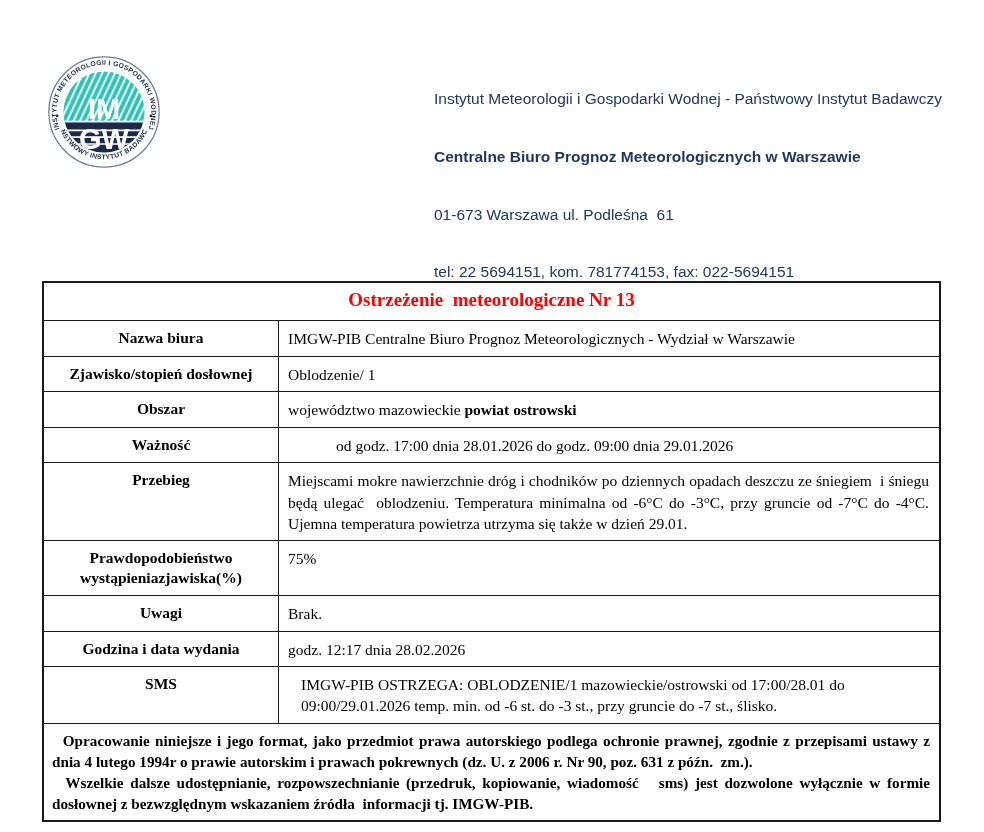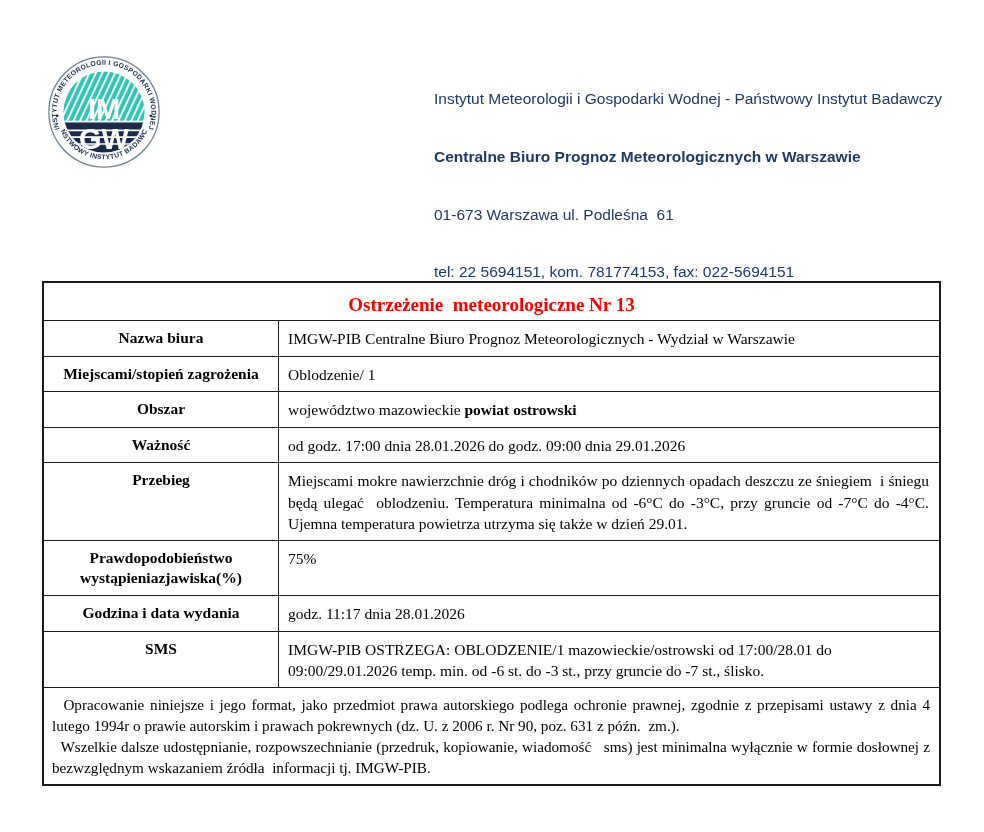--- a/index.html
+++ b/index.html
@@ -11,35 +11,35 @@
   .lh-text{position:absolute;top:51px;right:42px;
            font-family:"Liberation Sans", sans-serif;font-size:15.5px;
            line-height:19.2px;color:#1F3864;white-space:pre-wrap;}
   .lh-text .bold{font-weight:bold;}
 
   
   .wtable{position:absolute;left:42px;top:281px;width:899px;
           border:2px solid #1a1a1a;box-sizing:border-box;background:#fff;}
   .trow{display:flex;align-items:stretch;box-sizing:border-box;border-top:1px solid #1a1a1a;}
   .trow:first-child{border-top:none;}
-  .title-row{min-height:37px;justify-content:center;align-items:flex-end;}
+  .title-row{min-height:37px;justify-content:center;align-items:flex-start;}
   .title{font-size:19px;font-weight:bold;color:#FF0000;text-align:center;
          white-space:pre-wrap;padding:6px 4px 4px 4px;}
   .lbl{width:235px;box-sizing:border-box;flex:0 0 235px;border-right:1px solid #1a1a1a;
        font-weight:bold;font-size:15.5px;line-height:1.3;padding:7px 8px 6px 8px;text-align:center;}
   .val{flex:1;font-size:15.5px;line-height:1.38;padding:7px 10px 6px 9px;
        white-space:pre-wrap;}
   .val.justify{text-align:justify;}
   .val .b{font-weight:bold;text-align:right;}
   .r1{min-height:36px;} .r2{min-height:35px;} .r3{min-height:34px;}
-  .r4{min-height:35px;} .r5{min-height:76px;} .r6{min-height:55px;}
-  .r7{min-height:35px;} .r8{min-height:35px;} .r9{min-height:52px;}
+  .r4{min-height:35px;gap:48px;} .r5{min-height:76px;} .r6{min-height:55px;}
+  .r7{min-height:35px;} .r8{min-height:35px;} .r9{min-height:52px;gap:13px;}
   .footer-row{min-height:90px;}
   .footer-text{flex:1;font-size:15.2px;line-height:21px;padding:6px 9px 6px 8px;
-               text-align:justify;}
+               text-align:justify;font-weight:bold;}
   .footer-text div{white-space:pre-wrap;}
 </style>
 </head>
 <body>
 
 <div class="page">
 
   <svg class="logo" viewBox="0 0 120 120" width="116" height="116">
     <defs>
       <clipPath id="discClip">
@@ -89,21 +89,21 @@
     <div class="trow title-row">
       <div class="title">Ostrzeżenie  meteorologiczne Nr 13</div>
     </div>
 
     <div class="trow r1">
       <div class="lbl">Nazwa biura</div>
       <div class="val">IMGW-PIB Centralne Biuro Prognoz Meteorologicznych - Wydział w Warszawie</div>
     </div>
 
     <div class="trow r2">
-      <div class="lbl">Miejscami/stopień zagrożenia</div>
+      <div class="lbl">Zjawisko/stopień dosłownej</div>
       <div class="val">Oblodzenie/ 1</div>
     </div>
 
     <div class="trow r3">
       <div class="lbl">Obszar</div>
       <div class="val"><span>województwo mazowieckie </span><span class="b">powiat ostrowski</span></div>
     </div>
 
     <div class="trow r4">
       <div class="lbl">Ważność</div>
@@ -113,32 +113,36 @@
     <div class="trow r5">
       <div class="lbl">Przebieg</div>
       <div class="val justify">Miejscami mokre nawierzchnie dróg i chodników po dziennych opadach deszczu ze śniegiem  i śniegu  będą ulegać  oblodzeniu. Temperatura minimalna od -6°C do -3°C, przy gruncie od -7°C do -4°C. Ujemna temperatura powietrza utrzyma się także w dzień 29.01.</div>
     </div>
 
     <div class="trow r6">
       <div class="lbl">Prawdopodobieństwo wystąpieniazjawiska(%)</div>
       <div class="val">75%</div>
     </div>
 
+    <div class="trow r7">
+      <div class="lbl">Uwagi</div>
+      <div class="val">Brak.</div>
+    </div>
 
     <div class="trow r8">
       <div class="lbl">Godzina i data wydania</div>
-      <div class="val">godz. 11:17 dnia 28.01.2026</div>
+      <div class="val">godz. 12:17 dnia 28.02.2026</div>
     </div>
 
     <div class="trow r9">
       <div class="lbl">SMS</div>
       <div class="val">IMGW-PIB OSTRZEGA: OBLODZENIE/1 mazowieckie/ostrowski od 17:00/28.01 do 09:00/29.01.2026 temp. min. od -6 st. do -3 st., przy gruncie do -7 st., ślisko.</div>
     </div>
 
     <div class="trow footer-row">
       <div class="footer-text">
         <div>  Opracowanie niniejsze i jego format, jako przedmiot prawa autorskiego podlega ochronie prawnej, zgodnie z przepisami ustawy z dnia 4 lutego 1994r o prawie autorskim i prawach pokrewnych (dz. U. z 2006 r. Nr 90, poz. 631 z późn.  zm.).</div>
-        <div>  Wszelkie dalsze udostępnianie, rozpowszechnianie (przedruk, kopiowanie, wiadomość   sms) jest minimalna wyłącznie w formie dosłownej z bezwzględnym wskazaniem źródła  informacji tj. IMGW-PIB.</div>
+        <div>  Wszelkie dalsze udostępnianie, rozpowszechnianie (przedruk, kopiowanie, wiadomość   sms) jest dozwolone wyłącznie w formie dosłownej z bezwzględnym wskazaniem źródła  informacji tj. IMGW-PIB.</div>
       </div>
     </div>
 
   </div>
 </div>
 
 </body></html>

